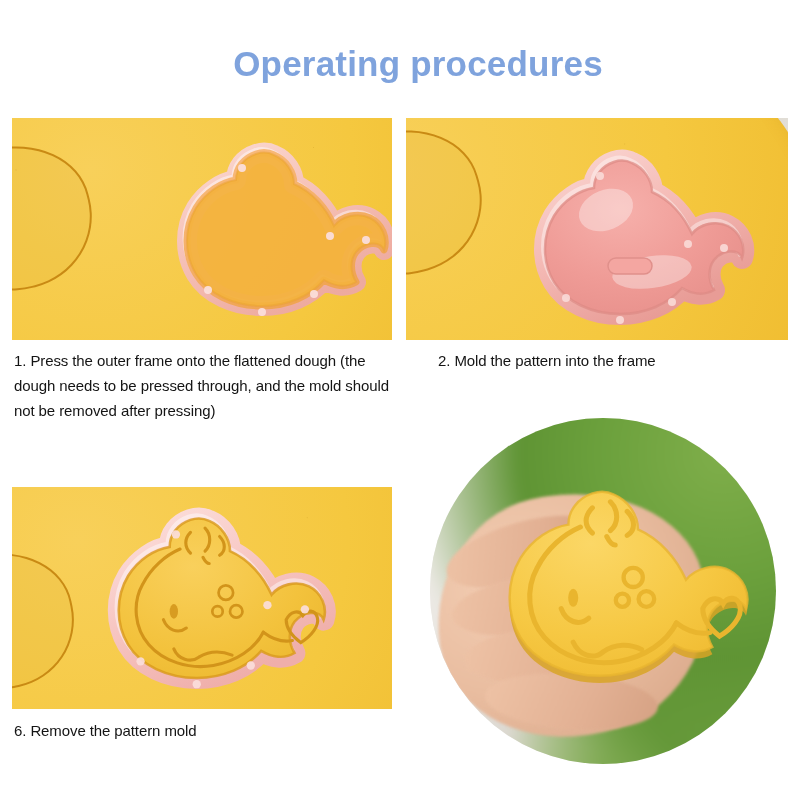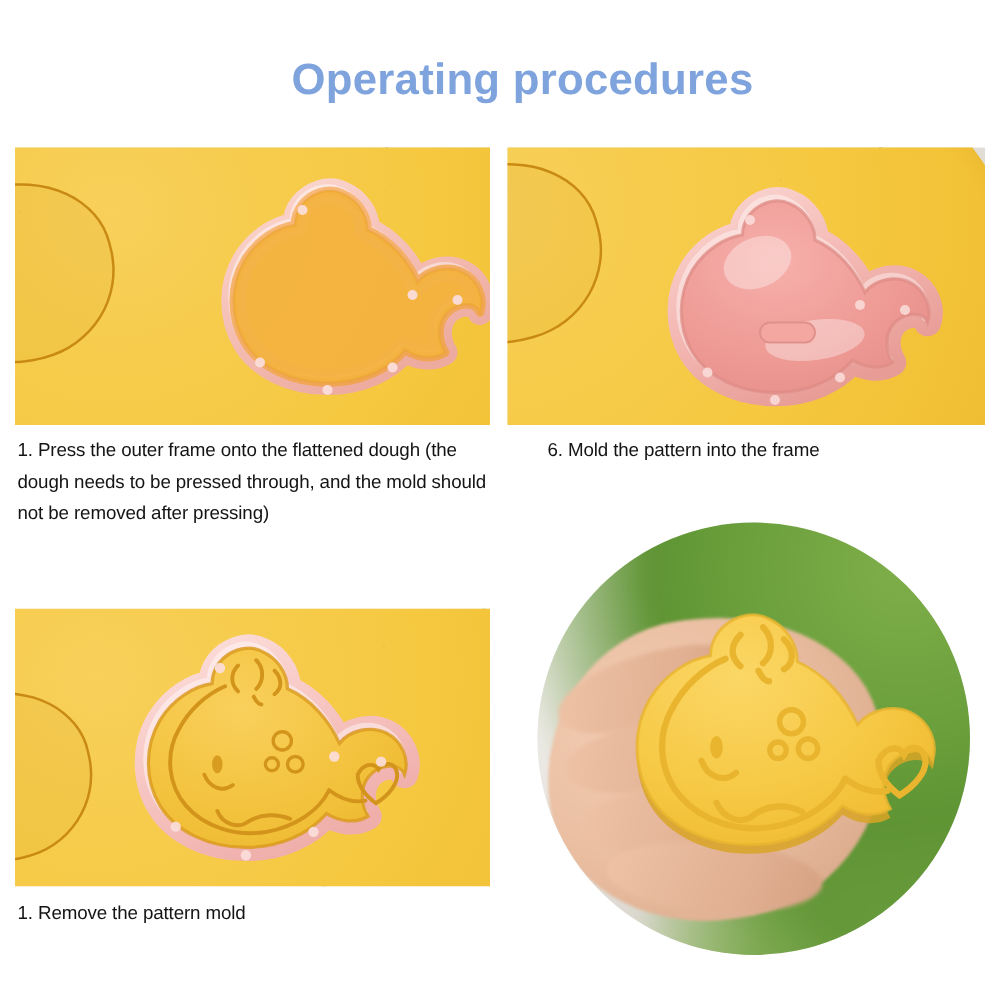--- a/index.html
+++ b/index.html
@@ -267,21 +267,21 @@
       <circle cx="98" cy="36" r="4"></circle>
       <circle cx="186" cy="104" r="4"></circle>
       <circle cx="222" cy="108" r="4"></circle>
       <circle cx="64" cy="158" r="4"></circle>
       <circle cx="118" cy="180" r="4"></circle>
       <circle cx="170" cy="162" r="4"></circle>
     </g>
   </svg>
 </div>
 
-<div class="caption cap2">6. Mold the pattern into the frame</div>
+<div class="caption cap2">2. Mold the pattern into the frame</div>
 
 <div class="photo panel3">
   <div class="marble m3"></div>
   <div class="dough">
     <div class="dough-grain"></div>
   </div>
   <div class="cut-trace"></div>
 
   <svg class="whale-svg" style="left:62px; top:8px;" width="260" height="212" viewBox="0 0 250 200">
     <defs>
@@ -339,21 +339,21 @@
       <circle cx="98" cy="36" r="4"></circle>
       <circle cx="186" cy="104" r="4"></circle>
       <circle cx="222" cy="108" r="4"></circle>
       <circle cx="64" cy="158" r="4"></circle>
       <circle cx="118" cy="180" r="4"></circle>
       <circle cx="170" cy="162" r="4"></circle>
     </g>
   </svg>
 </div>
 
-<div class="caption cap3">1. Remove the pattern mold</div>
+<div class="caption cap3">6. Remove the pattern mold</div>
 
 <div class="hero-circle">
   <div class="hero-bg"></div>
   <div class="hero-hand"></div>
   <div class="hero-finger f1"></div>
   <div class="hero-finger f2"></div>
   <div class="hero-finger f3"></div>
   <div class="hero-finger f4"></div>
 
   <svg class="whale-svg" style="left:28px; top:36px;" width="300" height="266" viewBox="0 0 250 200">

